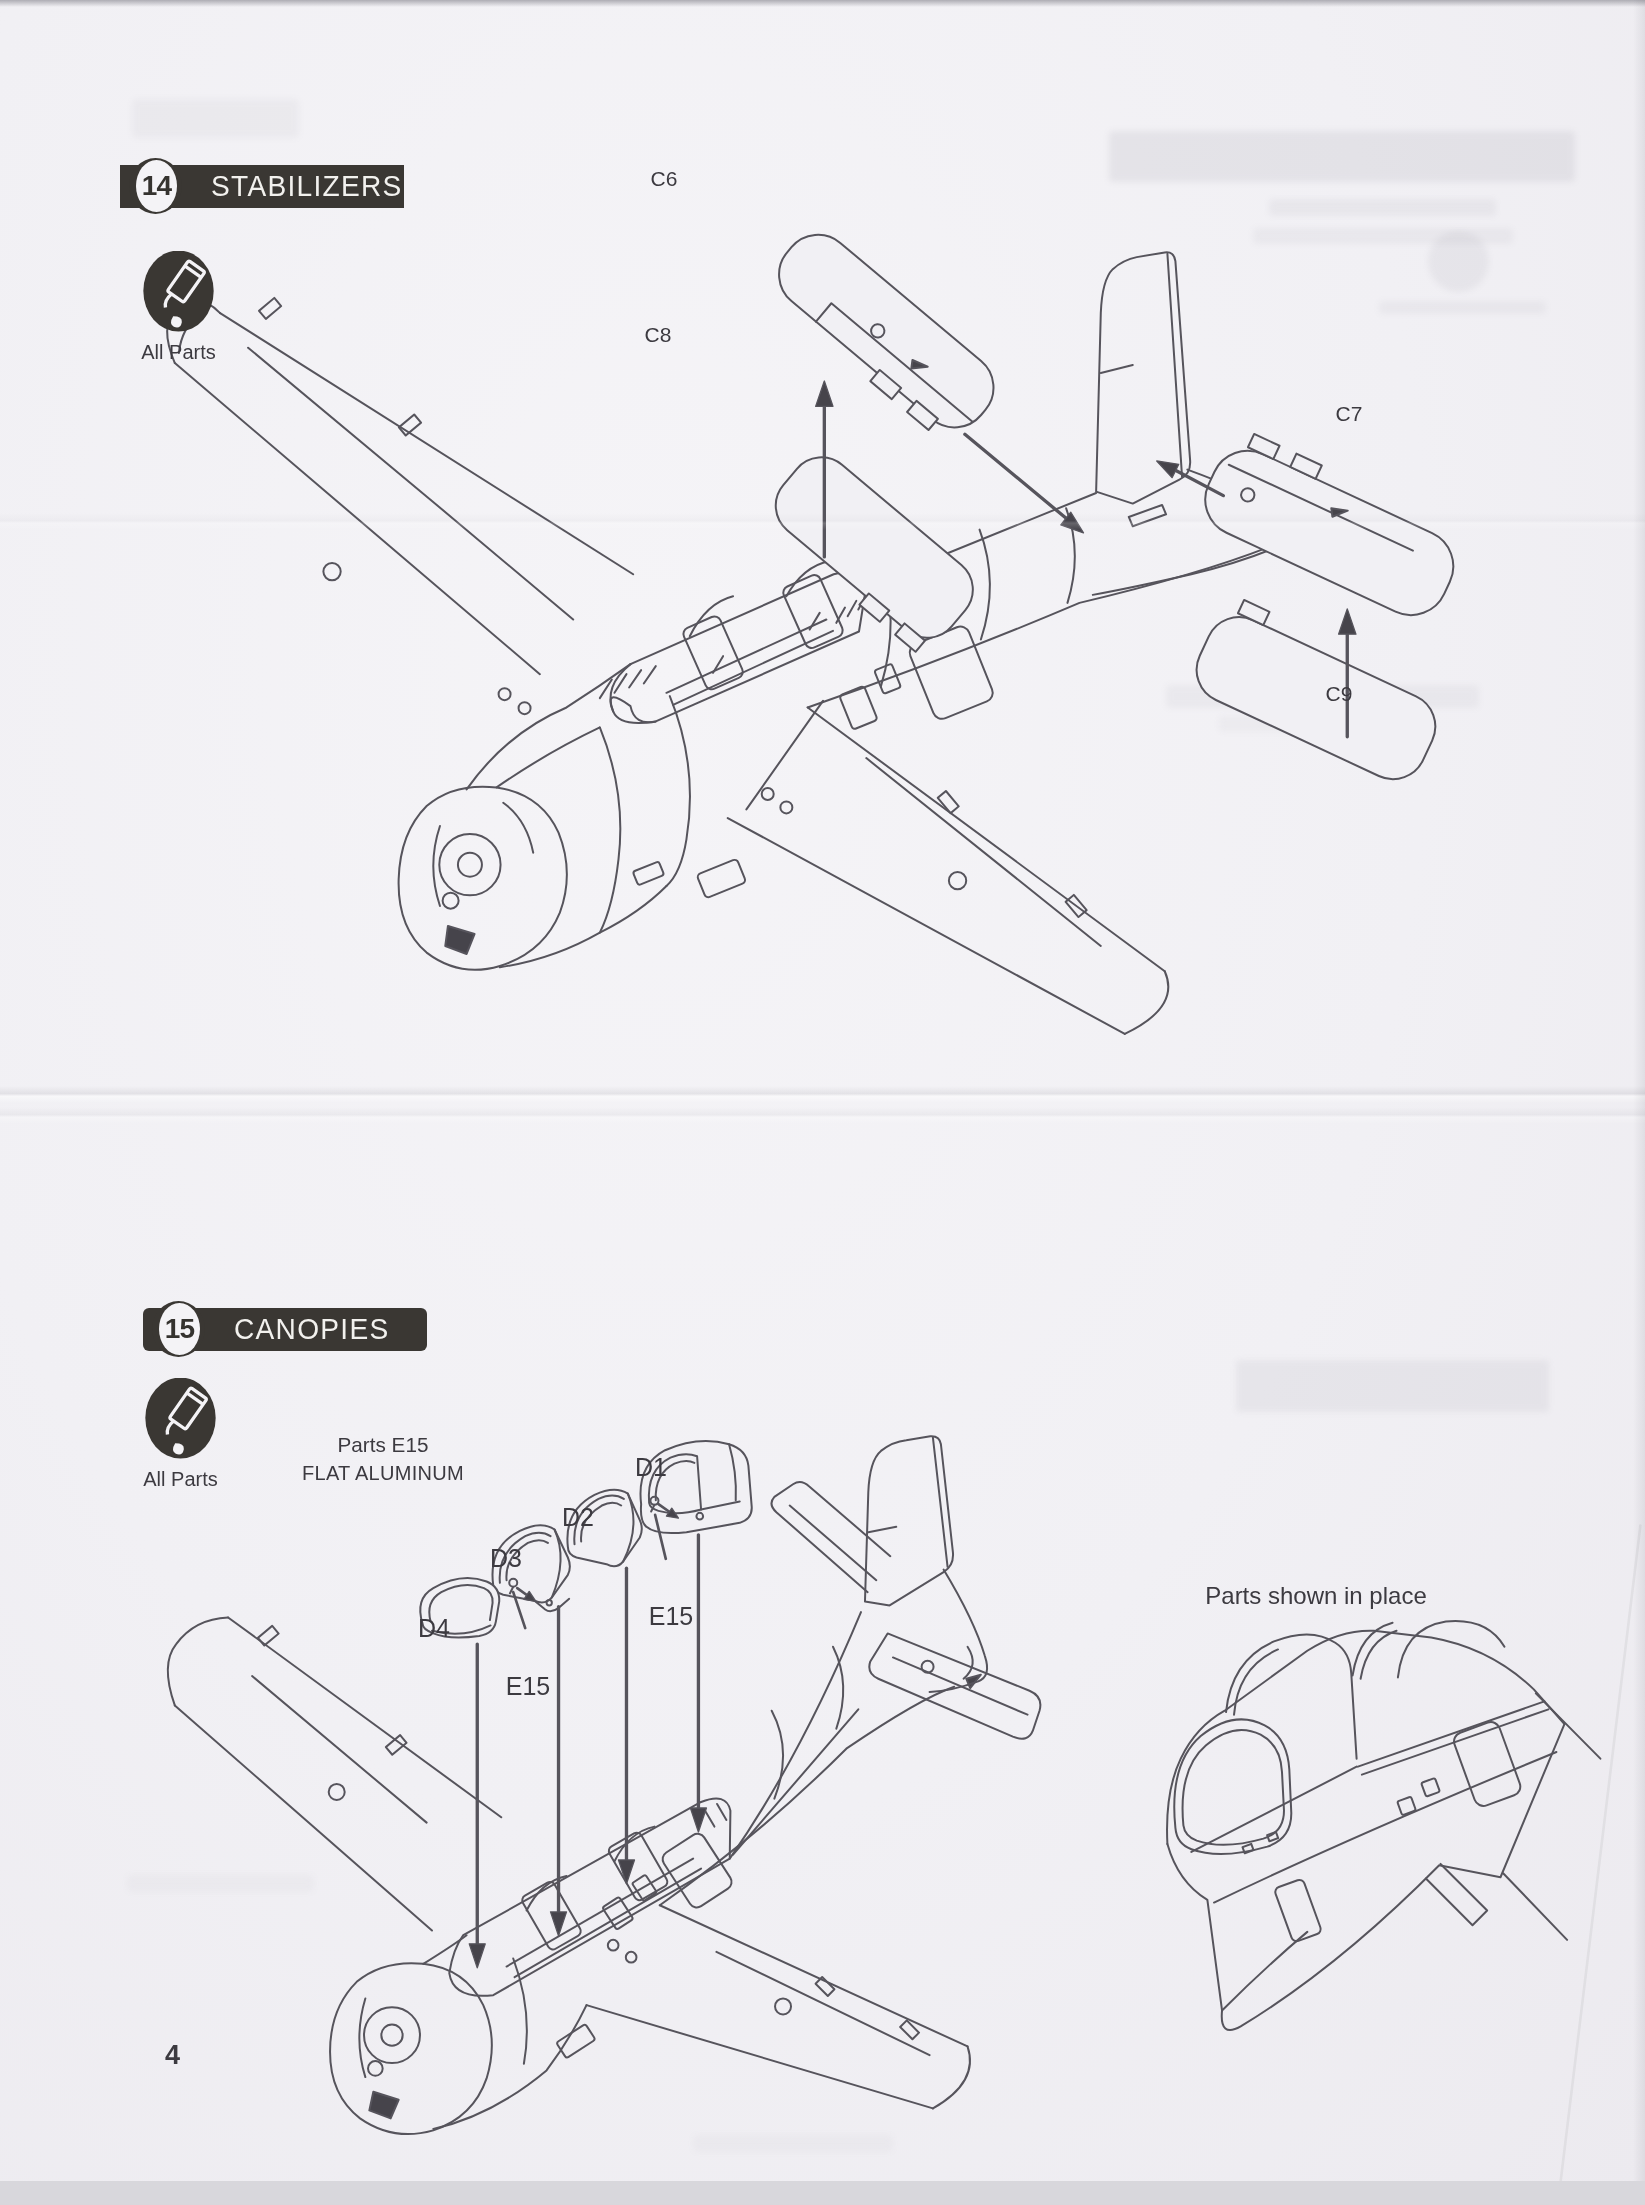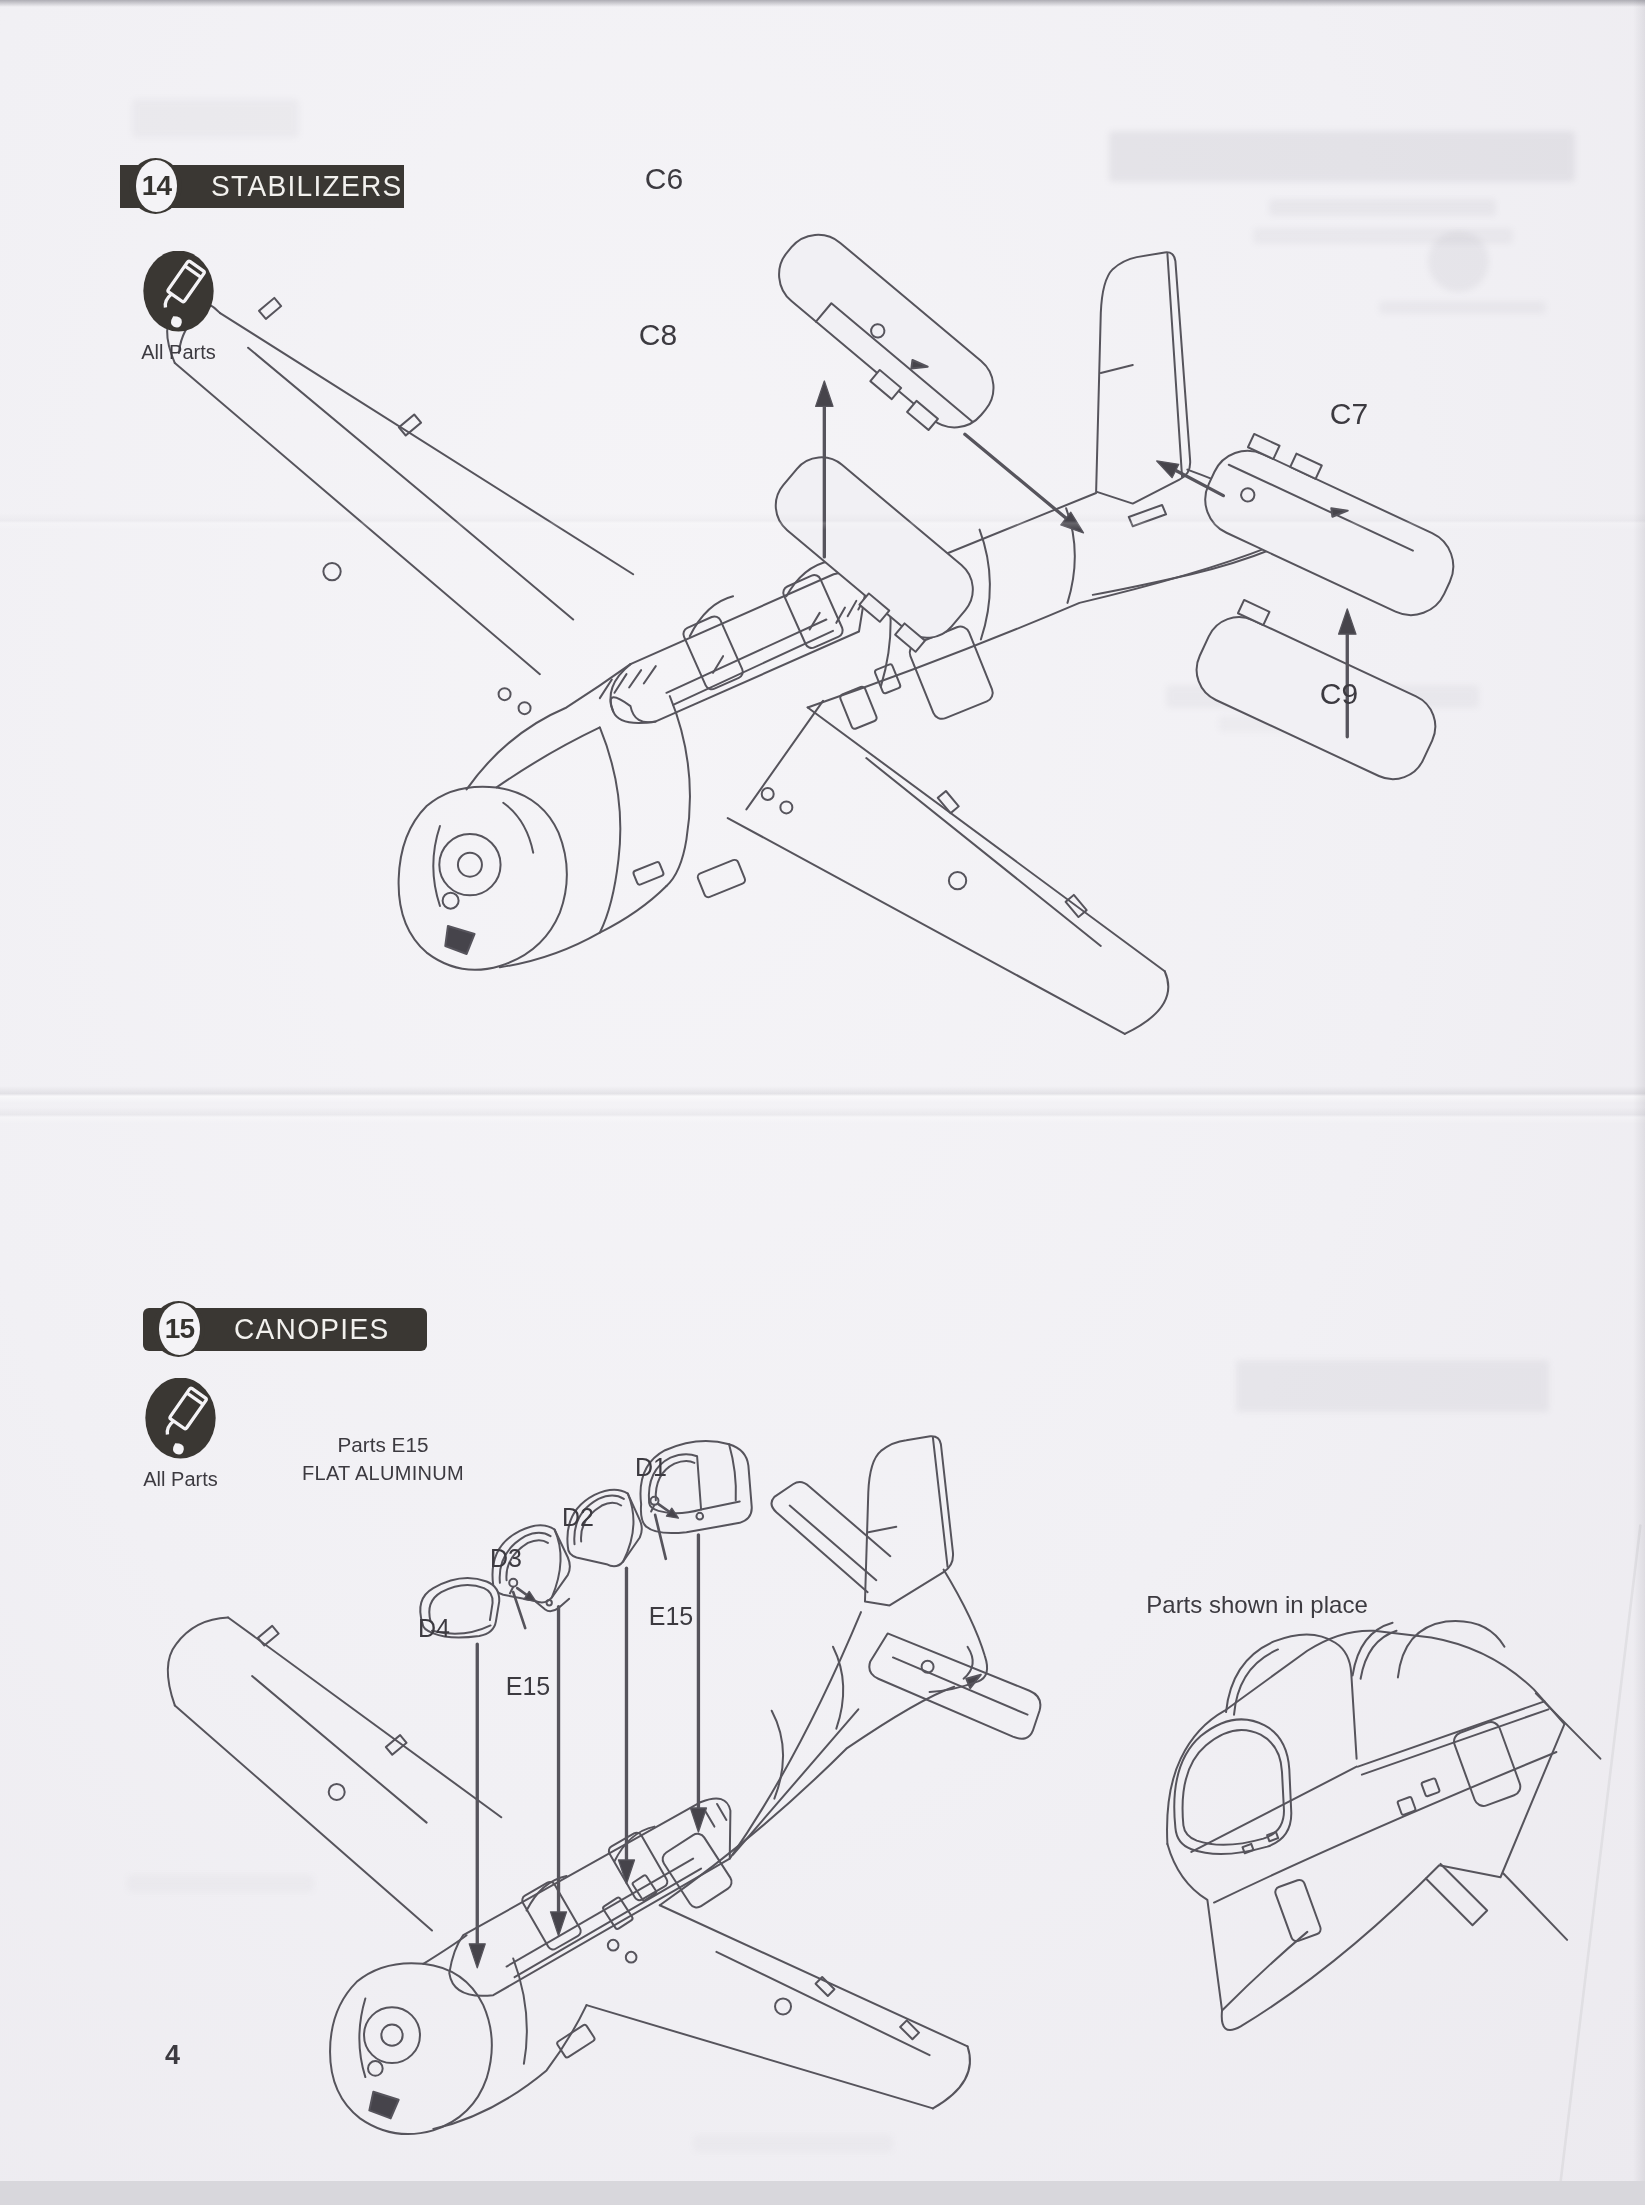--- a/index.html
+++ b/index.html
@@ -12,21 +12,21 @@
   .badge{position:relative;width:59px;height:43px;flex:0 0 59px;}
   .badge .back{position:absolute;left:9.3px;top:-6.7px;width:53px;height:56px;border-radius:50%;background:#3a3733;}
   .badge .disc{position:absolute;left:16px;top:-4.7px;width:41px;height:52px;border-radius:50%;background:#f4f3f6;
                display:flex;align-items:center;justify-content:center;}
   .badge .num{font-size:28px;font-weight:600;color:#35332f;letter-spacing:-0.7px;}
   .step-title{color:#f2f1ee;font-size:29px;font-weight:500;letter-spacing:1.3px;margin-left:32px;transform:scaleX(.97);transform-origin:left center;white-space:nowrap;}
   
   .glue-stamp{position:absolute;width:107px;text-align:center;}
   .glue-stamp .lbl{margin-top:4px;font-size:20px;color:#3c3a40;}
   
-  .part-label{position:absolute;transform:translate(-50%,-50%);font-size:30px;color:#3c3a40;white-space:nowrap;}
+  .part-label{position:absolute;transform:translate(-50%,-50%);font-size:21px;color:#3c3a40;white-space:nowrap;}
   .part-label.big{font-size:25px;margin-top:44px;}
   .note{position:absolute;transform:translate(-50%,-50%);text-align:center;font-size:20.7px;line-height:28px;color:#3c3a40;white-space:nowrap;}
   .note .l2{font-size:20px;letter-spacing:0.3px;}
   .caption{position:absolute;transform:translate(-50%,-50%);font-size:24px;color:#3c3a40;white-space:nowrap;}
   .page-num{position:absolute;left:165px;top:2040px;font-size:27px;font-weight:700;color:#3c3a40;}
   
   .ghost{position:absolute;background:#8a8896;filter:blur(3.3px);border-radius:4px;}
   .ghost.round{border-radius:50%;}
   .crease-h{position:absolute;left:0;width:100%;height:17.3px;
             background:linear-gradient(to bottom, rgba(255,255,255,0) 0%, rgba(90,88,100,.10) 45%, rgba(255,255,255,.5) 60%, rgba(255,255,255,0) 100%);}
@@ -374,21 +374,21 @@
     <div class="l2">FLAT ALUMINUM</div>
   </div>
 
   <div class="part-label big" style="left:651px;top:1423px;">D1</div>
   <div class="part-label big" style="left:578px;top:1473px;">D2</div>
   <div class="part-label big" style="left:506px;top:1514px;">D3</div>
   <div class="part-label big" style="left:434px;top:1584px;">D4</div>
   <div class="part-label big" style="left:671px;top:1572px;">E15</div>
   <div class="part-label big" style="left:528px;top:1642px;">E15</div>
 
-  <div class="caption" style="left:1257px;top:1596px;margin-top:9px;">Parts shown in place</div>
+  <div class="caption" style="left:1316px;top:1596px;">Parts shown in place</div>
 
   <div class="page-num">4</div>
 
   <div class="crease-h" style="top:1086px;"></div>
   <div class="crease-h" style="top:1107px;opacity:.55;"></div>
   <div class="crease-h" style="top:513px;opacity:.35;"></div>
   <div class="edge-top"></div>
   <div class="edge-bottom"></div>
   <div class="edge-right"></div>
 </div>

